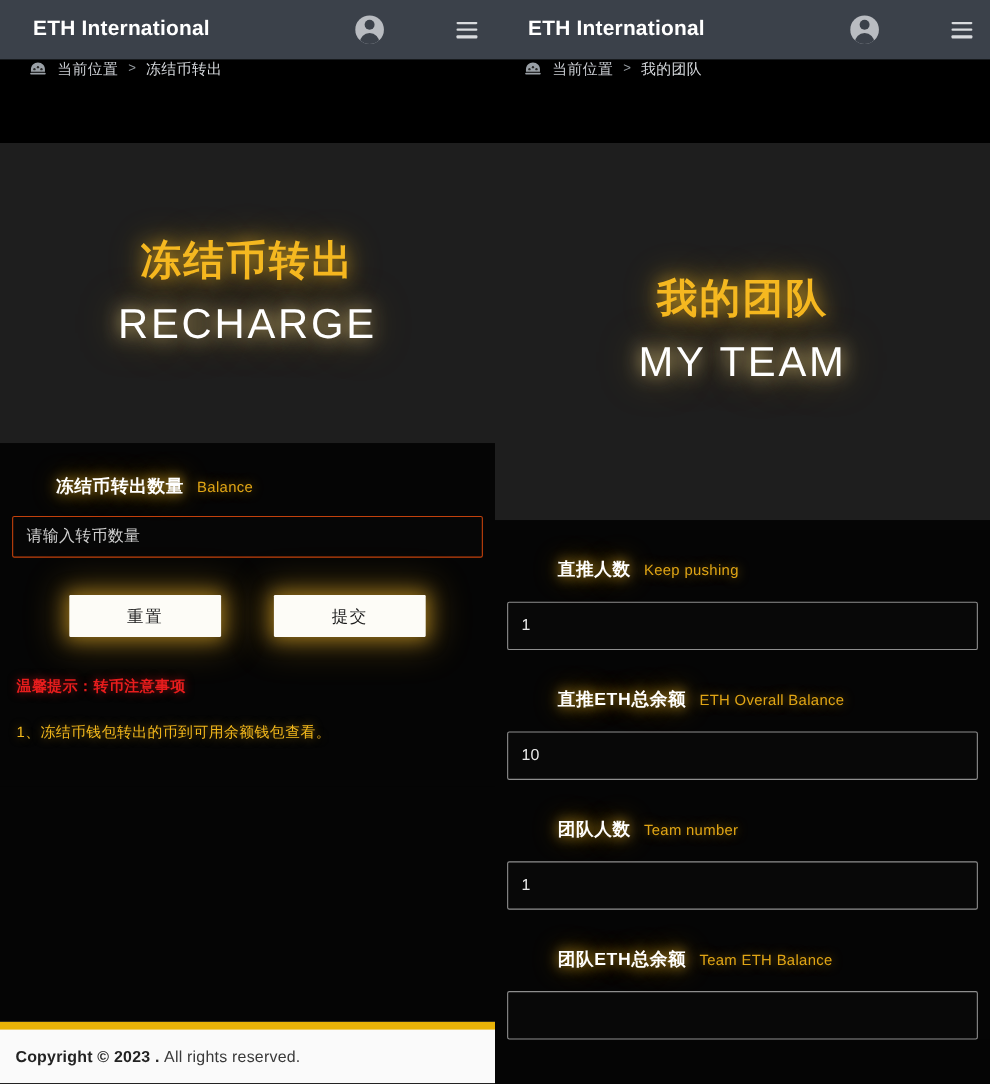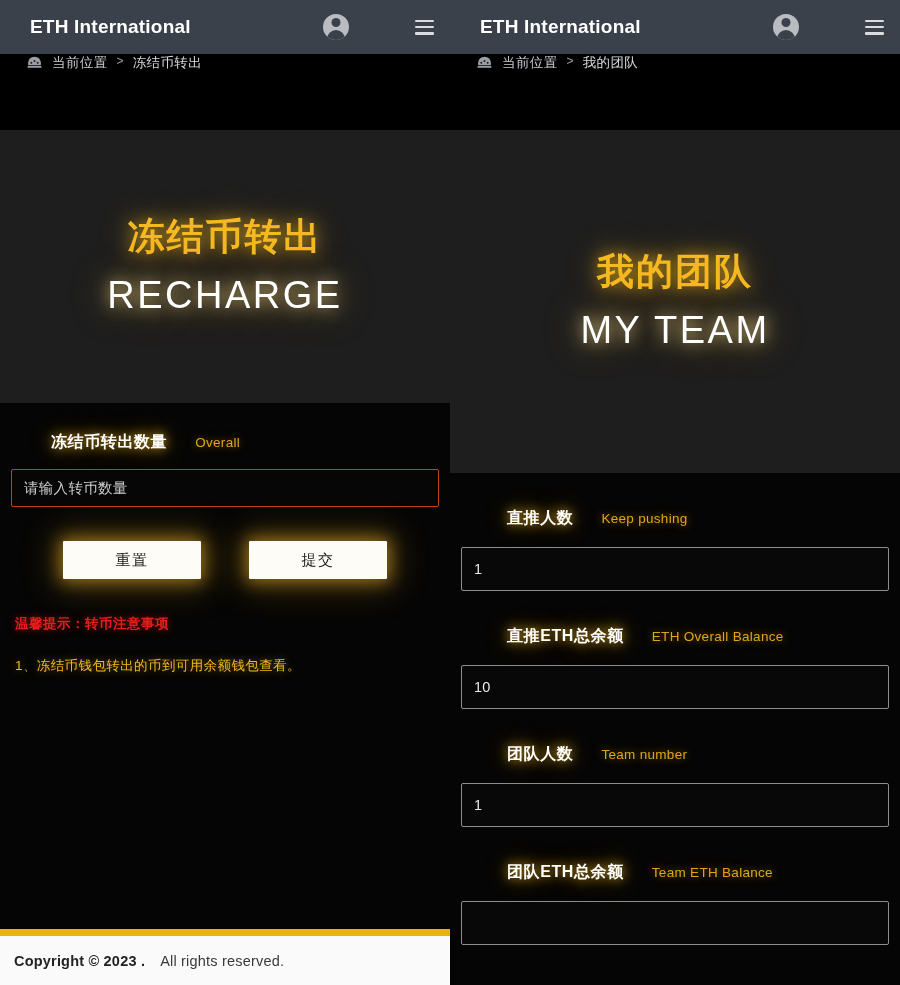--- a/index.html
+++ b/index.html
@@ -82,21 +82,21 @@
     text-shadow:0 0 16px rgba(255,228,150,.85), 0 0 36px rgba(245,184,32,.55);
   }
 
   
   .form {
     background:#050505; padding:0 11px; position:relative;
     flex:1 1 auto;
   }
   .field { padding-top:1px; }
   .flabel {
-    display:flex; align-items:baseline; gap:28px;
+    display:flex; align-items:baseline; gap:12px;
     padding:0 0 0 40px; margin-top:28px;
   }
   .pane.right .flabel { padding-left:46px; margin-top:34px; }
   .flabel .cn {
     color:#ffffff; font-size:16px; font-weight:700; letter-spacing:.6px;
     text-shadow:0 0 12px rgba(245,184,32,.85), 0 0 26px rgba(245,184,32,.45);
   }
   .flabel .en {
     color:#e0a515; font-size:13.5px; font-weight:400; letter-spacing:.3px;
     text-shadow:0 0 10px rgba(224,165,21,.6);
@@ -144,21 +144,21 @@
 
   
   .footer {
     position:absolute; left:0; bottom:0;
     width:450px; height:56px;
     background:#fafafa;
     display:flex; align-items:center; padding-left:14px;
     border-top:7px solid #eab308;
   }
   .footer .c1 { color:#232323; font-size:14.5px; font-weight:700; letter-spacing:.2px; }
-  .footer .c2 { color:#3a3a3a; font-size:14.5px; font-weight:400; letter-spacing:.2px; margin-left:15px; }
+  .footer .c2 { color:#3a3a3a; font-size:14.5px; font-weight:400; letter-spacing:.2px; margin-left:4px; }
 
   .spacer-fill { height:40px; }
 </style>
 </head>
 <body>
 
 <div class="screen">
 
   <div class="pane left">
 
@@ -191,21 +191,21 @@
     <div class="hero">
       <div class="hero-cn">冻结币转出</div>
       <div class="hero-en">RECHARGE</div>
     </div>
 
     <div class="form">
 
       <div class="field">
         <div class="flabel">
           <span class="cn">冻结币转出数量</span>
-          <span class="en">Overall</span>
+          <span class="en">Balance</span>
         </div>
         <input class="inp" type="text" placeholder="请输入转币数量" style="">
       </div>
 
       <div class="btnrow">
         <button class="btn">重置</button>
         <button class="btn">提交</button>
       </div>
 
       <div class="notice-title">温馨提示：转币注意事项</div>

